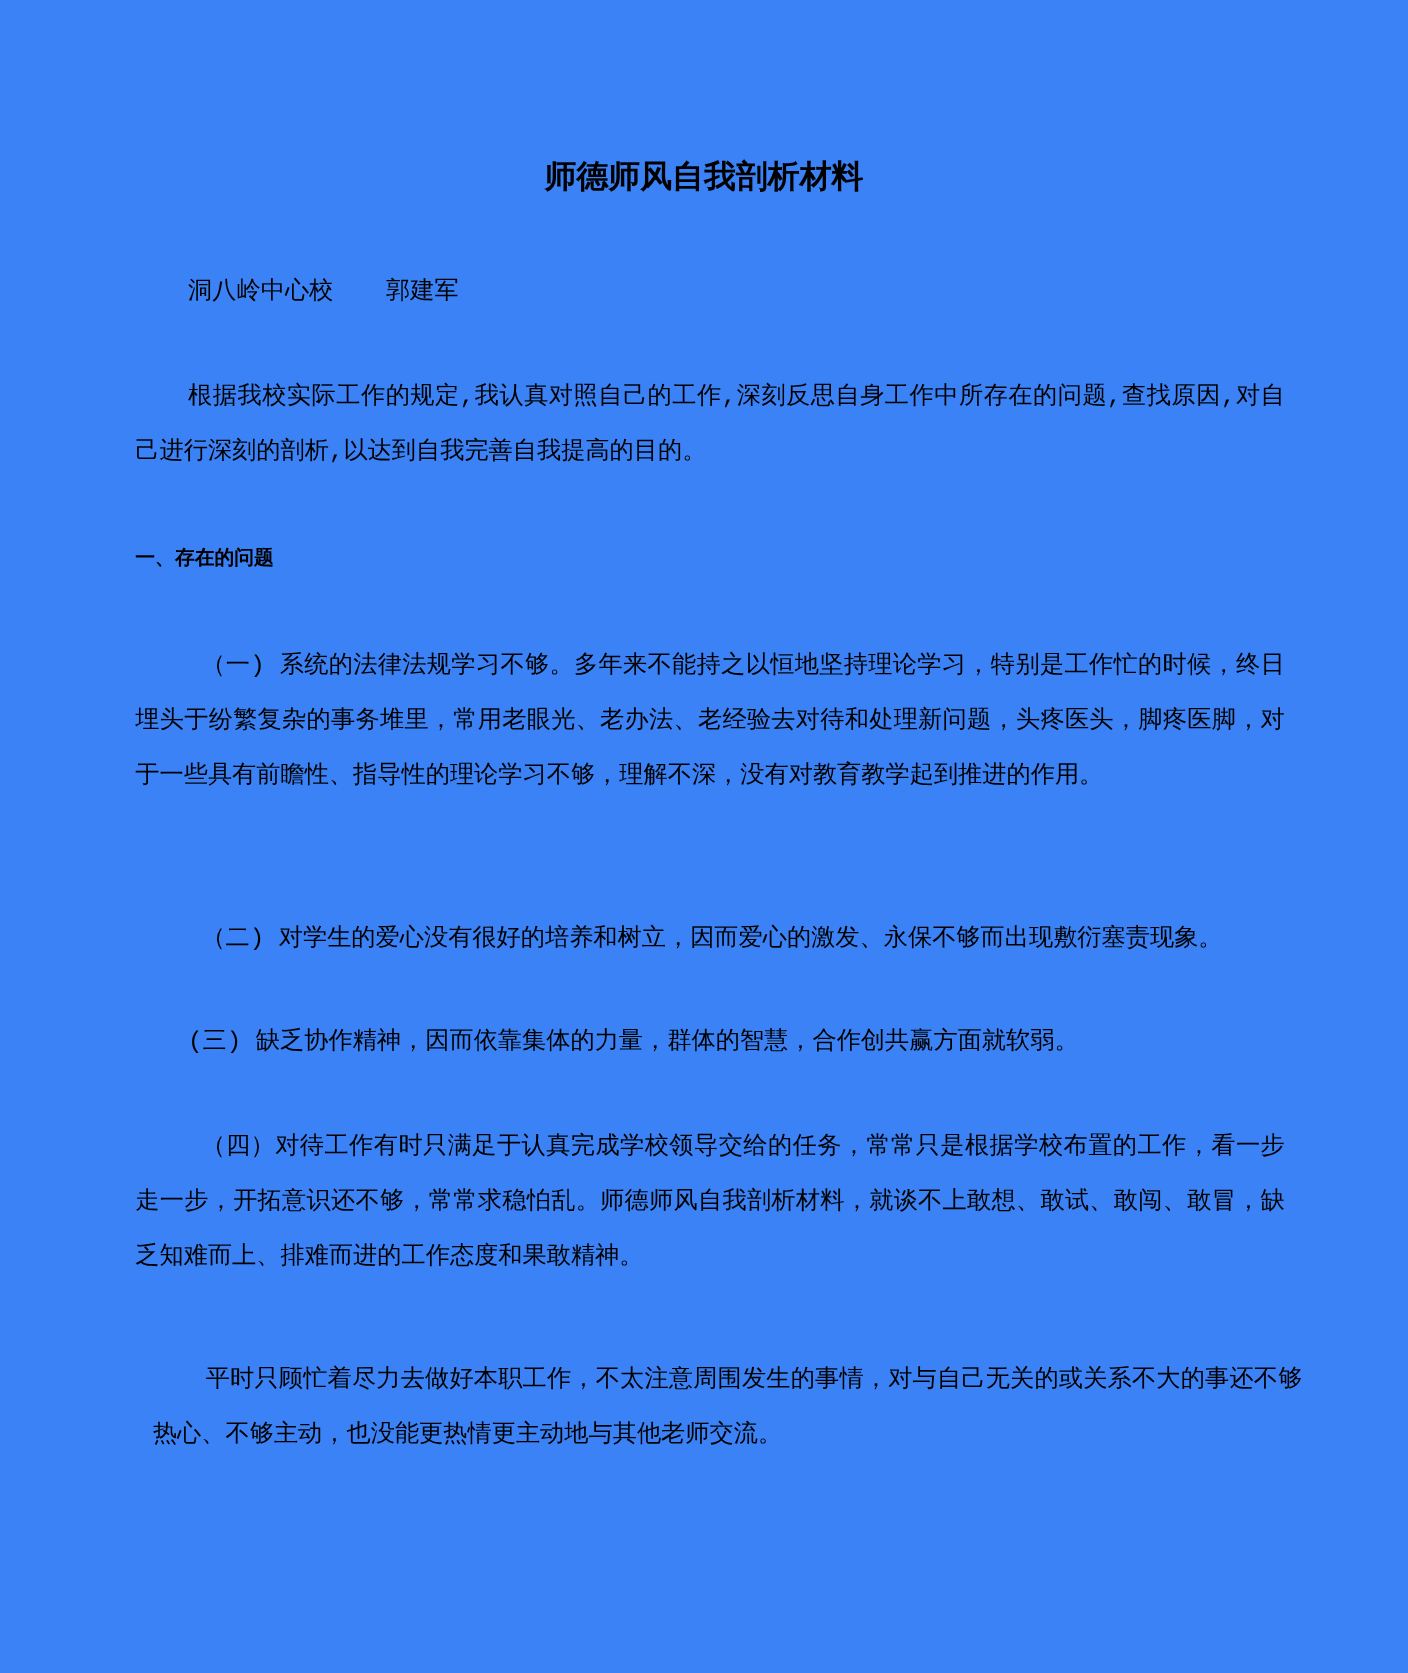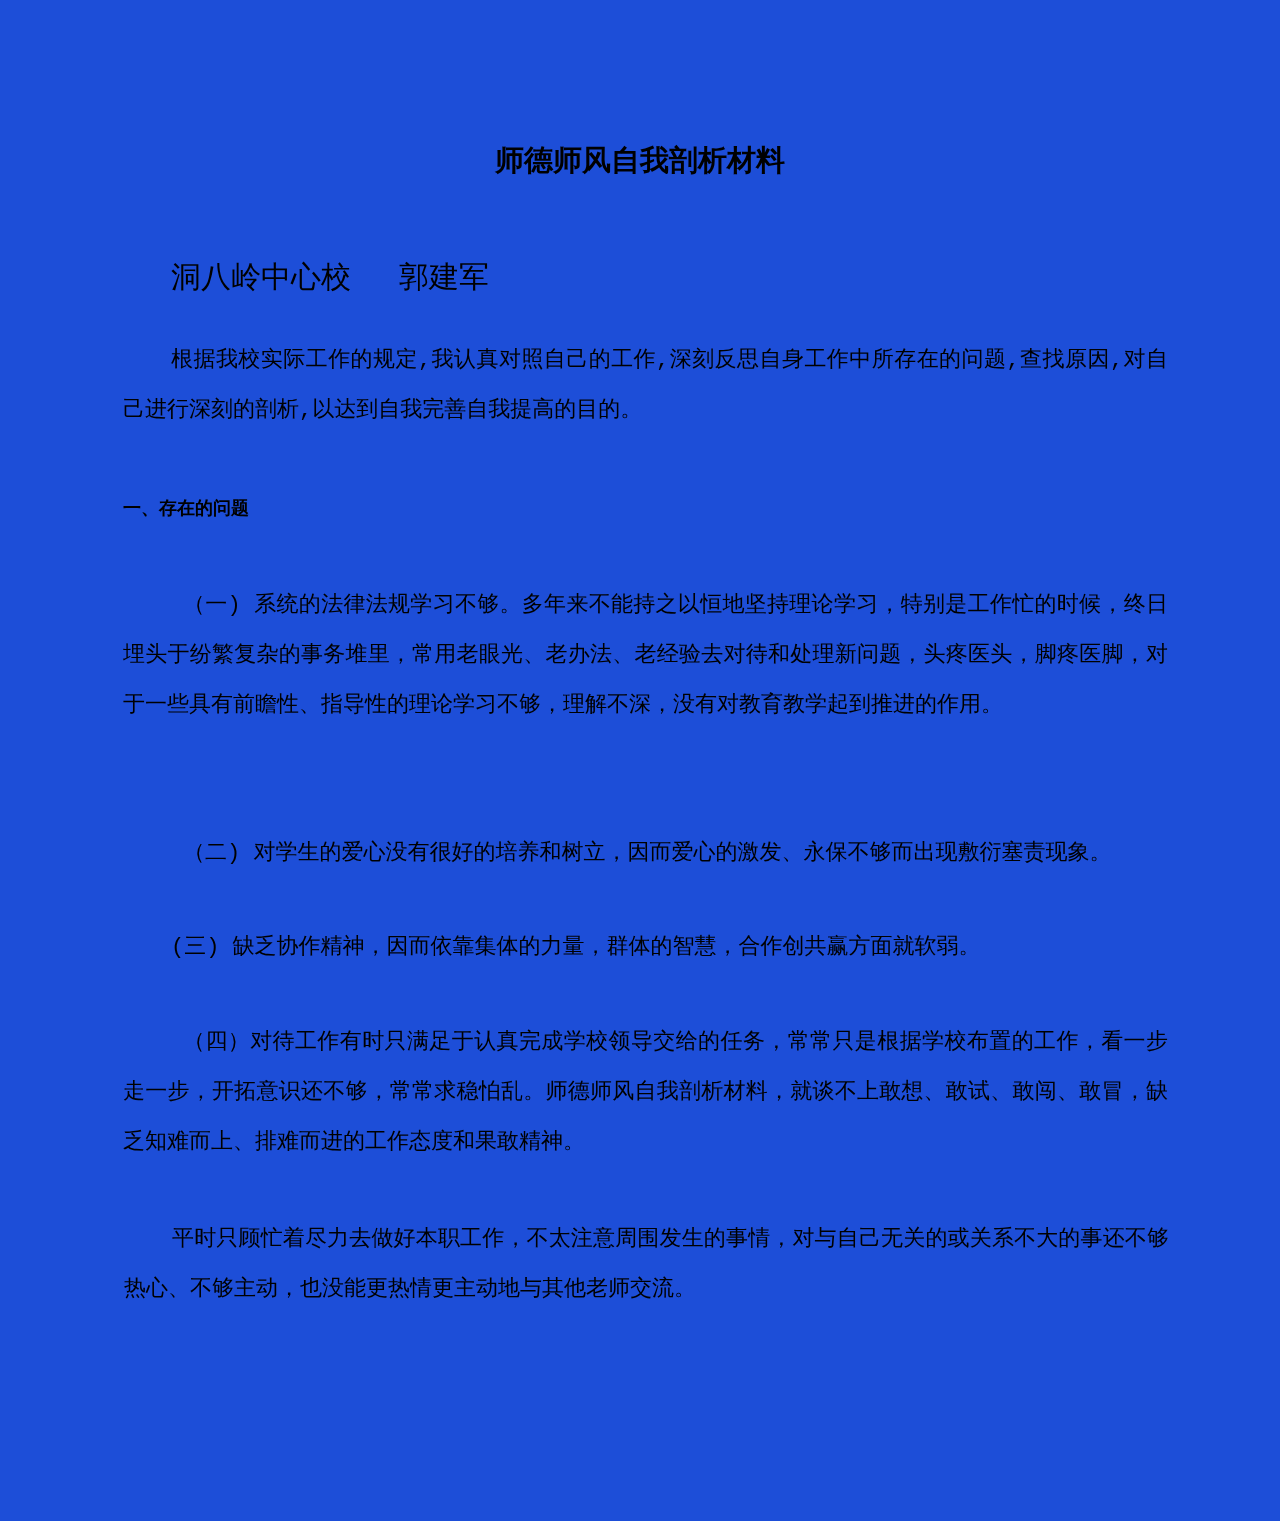--- a/index.html
+++ b/index.html
@@ -14,41 +14,40 @@
       font-family: "DejaVu Sans", "Liberation Sans", sans-serif;
       color: #000000;
       overflow: hidden;
     }
     .page {
       position: absolute;
       left: 0;
       top: 0;
       width: 1280px;
       height: 1521px;
-      background: #1d4ed8;
+      background: #3b82f6;
     }
     .title {
       position: absolute;
       left: 0;
       width: 1280px;
       top: 140px;
       text-align: center;
       font-size: 29px;
       font-weight: bold;
       letter-spacing: 0px;
       line-height: 40px;
     }
     .author-line {
       position: absolute;
       left: 171px;
       top: 248px;
-      font-size: 30px;
+      font-size: 22px;
       line-height: 34px;
       white-space: pre;
-      margin-top: 12px;
     }
     .author-line .gap {
       display: inline-block;
       width: 48px;
     }
     .para {
       position: absolute;
       left: 123px;
       width: 1045px;
       font-size: 22px;
@@ -86,15 +85,15 @@
   <div class="heading">一、存在的问题</div>
 
   <p class="para indent-3" style="top:581px; margin:0;">（一) 系统的法律法规学习不够。多年来不能持之以恒地坚持理论学习，特别是工作忙的时候，终日埋头于纷繁复杂的事务堆里，常用老眼光、老办法、老经验去对待和处理新问题，头疼医头，脚疼医脚，对于一些具有前瞻性、指导性的理论学习不够，理解不深，没有对教育教学起到推进的作用。</p>
 
   <p class="para indent-3 single" style="top:829px; margin:0;">（二) 对学生的爱心没有很好的培养和树立，因而爱心的激发、永保不够而出现敷衍塞责现象。</p>
 
   <p class="para indent-2 single" style="top:923px; margin:0;">(三) 缺乏协作精神，因而依靠集体的力量，群体的智慧，合作创共赢方面就软弱。</p>
 
   <p class="para indent-3" style="top:1018px; margin:0;">（四）对待工作有时只满足于认真完成学校领导交给的任务，常常只是根据学校布置的工作，看一步走一步，开拓意识还不够，常常求稳怕乱。师德师风自我剖析材料，就谈不上敢想、敢试、敢闯、敢冒，缺乏知难而上、排难而进的工作态度和果敢精神。</p>
 
-  <p class="para indent-2" style="top:1214px; margin:1px;">平时只顾忙着尽力去做好本职工作，不太注意周围发生的事情，对与自己无关的或关系不大的事还不够热心、不够主动，也没能更热情更主动地与其他老师交流。</p>
+  <p class="para indent-2" style="top:1214px; margin:16px;">平时只顾忙着尽力去做好本职工作，不太注意周围发生的事情，对与自己无关的或关系不大的事还不够热心、不够主动，也没能更热情更主动地与其他老师交流。</p>
 
 </div>
 
 </body></html>

